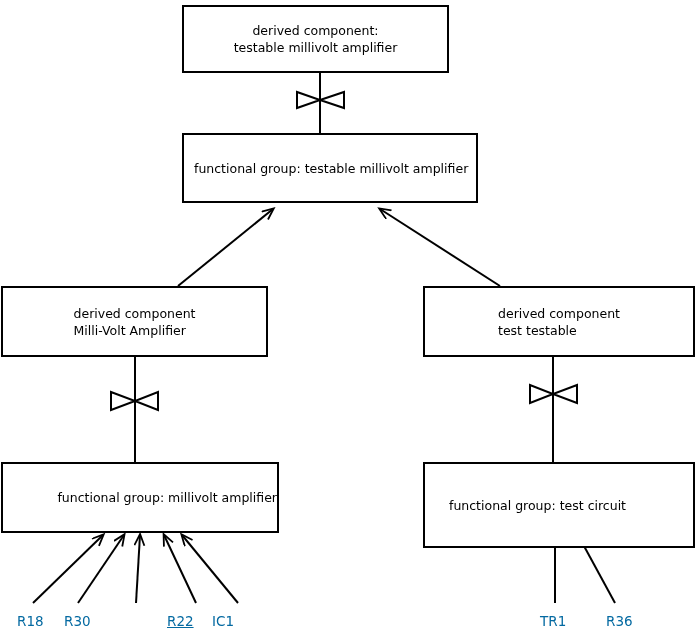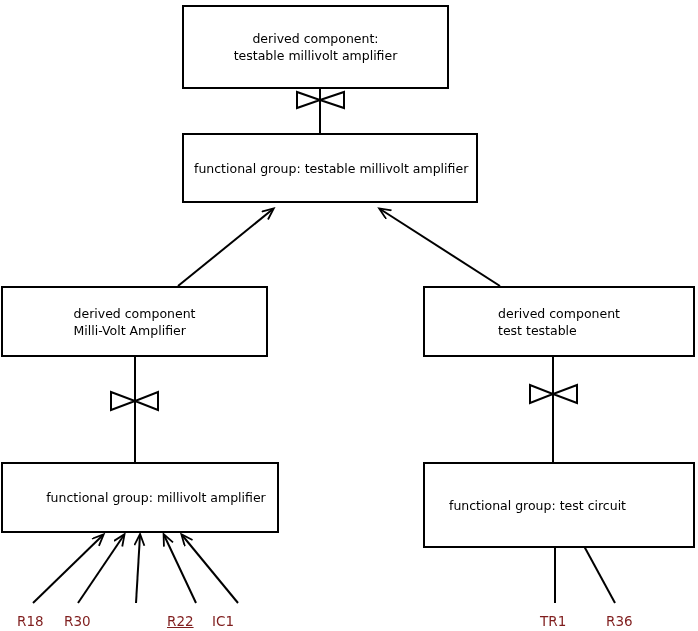--- a/index.html
+++ b/index.html
@@ -41,34 +41,34 @@
     line-height: 17px;
     color: #000000;
     white-space: pre;
   }
   .node-text.centered {
     text-align: center;
   }
   .node-text.leftblock {
     text-align: left;
   }
-  .box-derived-top      { left: 182px; top: 5px;   width: 267px; height: 84px; }
+  .box-derived-top      { left: 182px; top: 5px;   width: 267px; height: 68px; }
   .box-fg-top           { left: 182px; top: 133px; width: 296px; height: 70px;
                           justify-content: flex-start; padding-left: 10px; }
   .box-derived-mv       { left: 1px;   top: 286px; width: 267px; height: 71px; }
   .box-derived-tc       { left: 423px; top: 286px; width: 272px; height: 71px; }
   .box-fg-mv            { left: 1px;   top: 462px; width: 278px; height: 71px;
-                          justify-content: center; padding-left: 32px; }
+                          justify-content: flex-end; padding-left: 32px; }
   .box-fg-tc            { left: 423px; top: 462px; width: 272px; height: 86px;
                           justify-content: flex-start; padding-left: 24px; }
   .leaf-label {
     position: absolute;
     font-size: 13.5px;
     line-height: 16px;
-    color: #7f1d1d;
+    color: #0369a1;
     white-space: pre;
   }
 </style>
 </head>
 <body>
 
 <div id="diagram-root">
 
   <svg id="edge-layer" width="698" height="631" viewBox="0 0 698 631" xmlns="http://www.w3.org/2000/svg">
     <defs>

